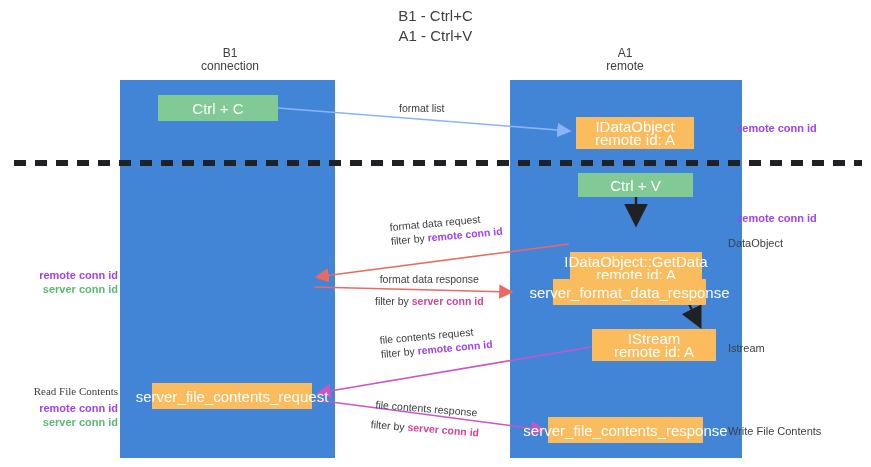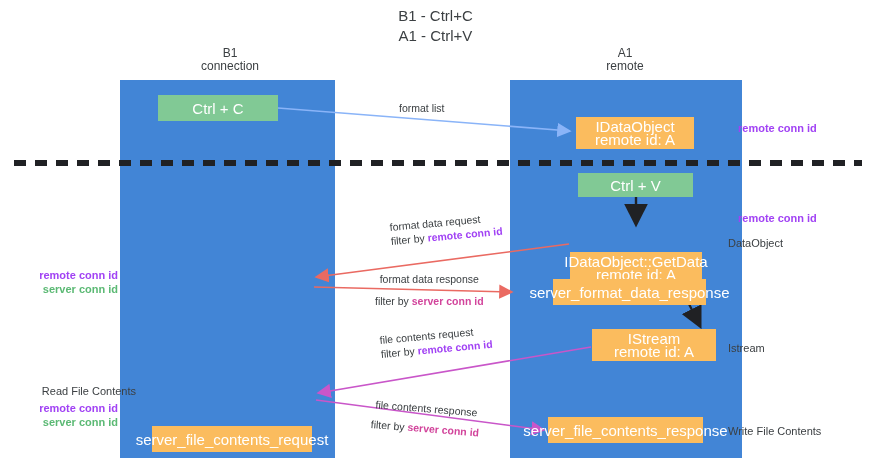--- a/index.html
+++ b/index.html
@@ -36,38 +36,38 @@
   .node.green{background:#81c995;}
   .node.orange{background:#fbbc5e;}
 
   .n-ctrlc{left:158px;top:95px;width:120px;height:26px;}
   .n-idataobject{left:576px;top:117px;width:118px;height:32px;}
   .n-ctrlv{left:578px;top:173px;width:115px;height:24px;}
   .n-getdata{left:570px;top:228px;width:132px;height:32px;margin-top:24px;}
   .n-sfdreq{left:152px;top:268px;width:160px;height:26px;}
   .n-sfdresp{left:516px;top:279px;width:153px;height:26px;margin-left:37px;}
   .n-istream{left:592px;top:329px;width:124px;height:32px;}
-  .n-sfcreq{left:152px;top:383px;width:160px;height:26px;margin-top:43px;}
+  .n-sfcreq{left:152px;top:383px;width:160px;height:26px;}
   .n-sfcresp{left:548px;top:417px;width:155px;height:26px;}
 
   .side{position:absolute;font-size:11px;line-height:14px;white-space:pre-line;}
   .side.purple{color:#a142f4;font-weight:bold;}
   .side.green{color:#5bb974;font-weight:bold;}
   .side.plain{color:#3c4043;}
   .side.right{text-align:left;}
   .side.leftal{text-align:right;}
 
   .s-remote1{left:738px;top:121px;}
   .s-remote2{left:738px;top:211px;}
   .s-dataobject{left:728px;top:236px;}
   .s-istream{left:728px;top:341px;}
   .s-write{left:728px;top:424px;}
 
   .s-left1{left:8px;top:268px;width:110px;}
-  .s-readfile{left:26px;top:384px;width:110px;}
+  .s-readfile{left:8px;top:384px;width:110px;font-family:Liberation Serif, serif;}
   .s-left2{left:8px;top:401px;width:110px;}
 
   .edgelbl{position:absolute;font-size:10.5px;line-height:14px;color:#3c4043;white-space:nowrap;}
   .edgelbl .hl-purple{color:#a142f4;font-weight:bold;}
   .edgelbl .hl-pink{color:#d2449b;font-weight:bold;}
 
   .e-formatlist{left:399px;top:101px;}
   .e-fdreq{left:389px;top:220px;transform:rotate(-5.2deg);transform-origin:left top;}
   .e-fdresp{left:375px;top:272px;}
   .e-fcreq{left:379px;top:333px;transform:rotate(-5.2deg);transform-origin:left top;}

